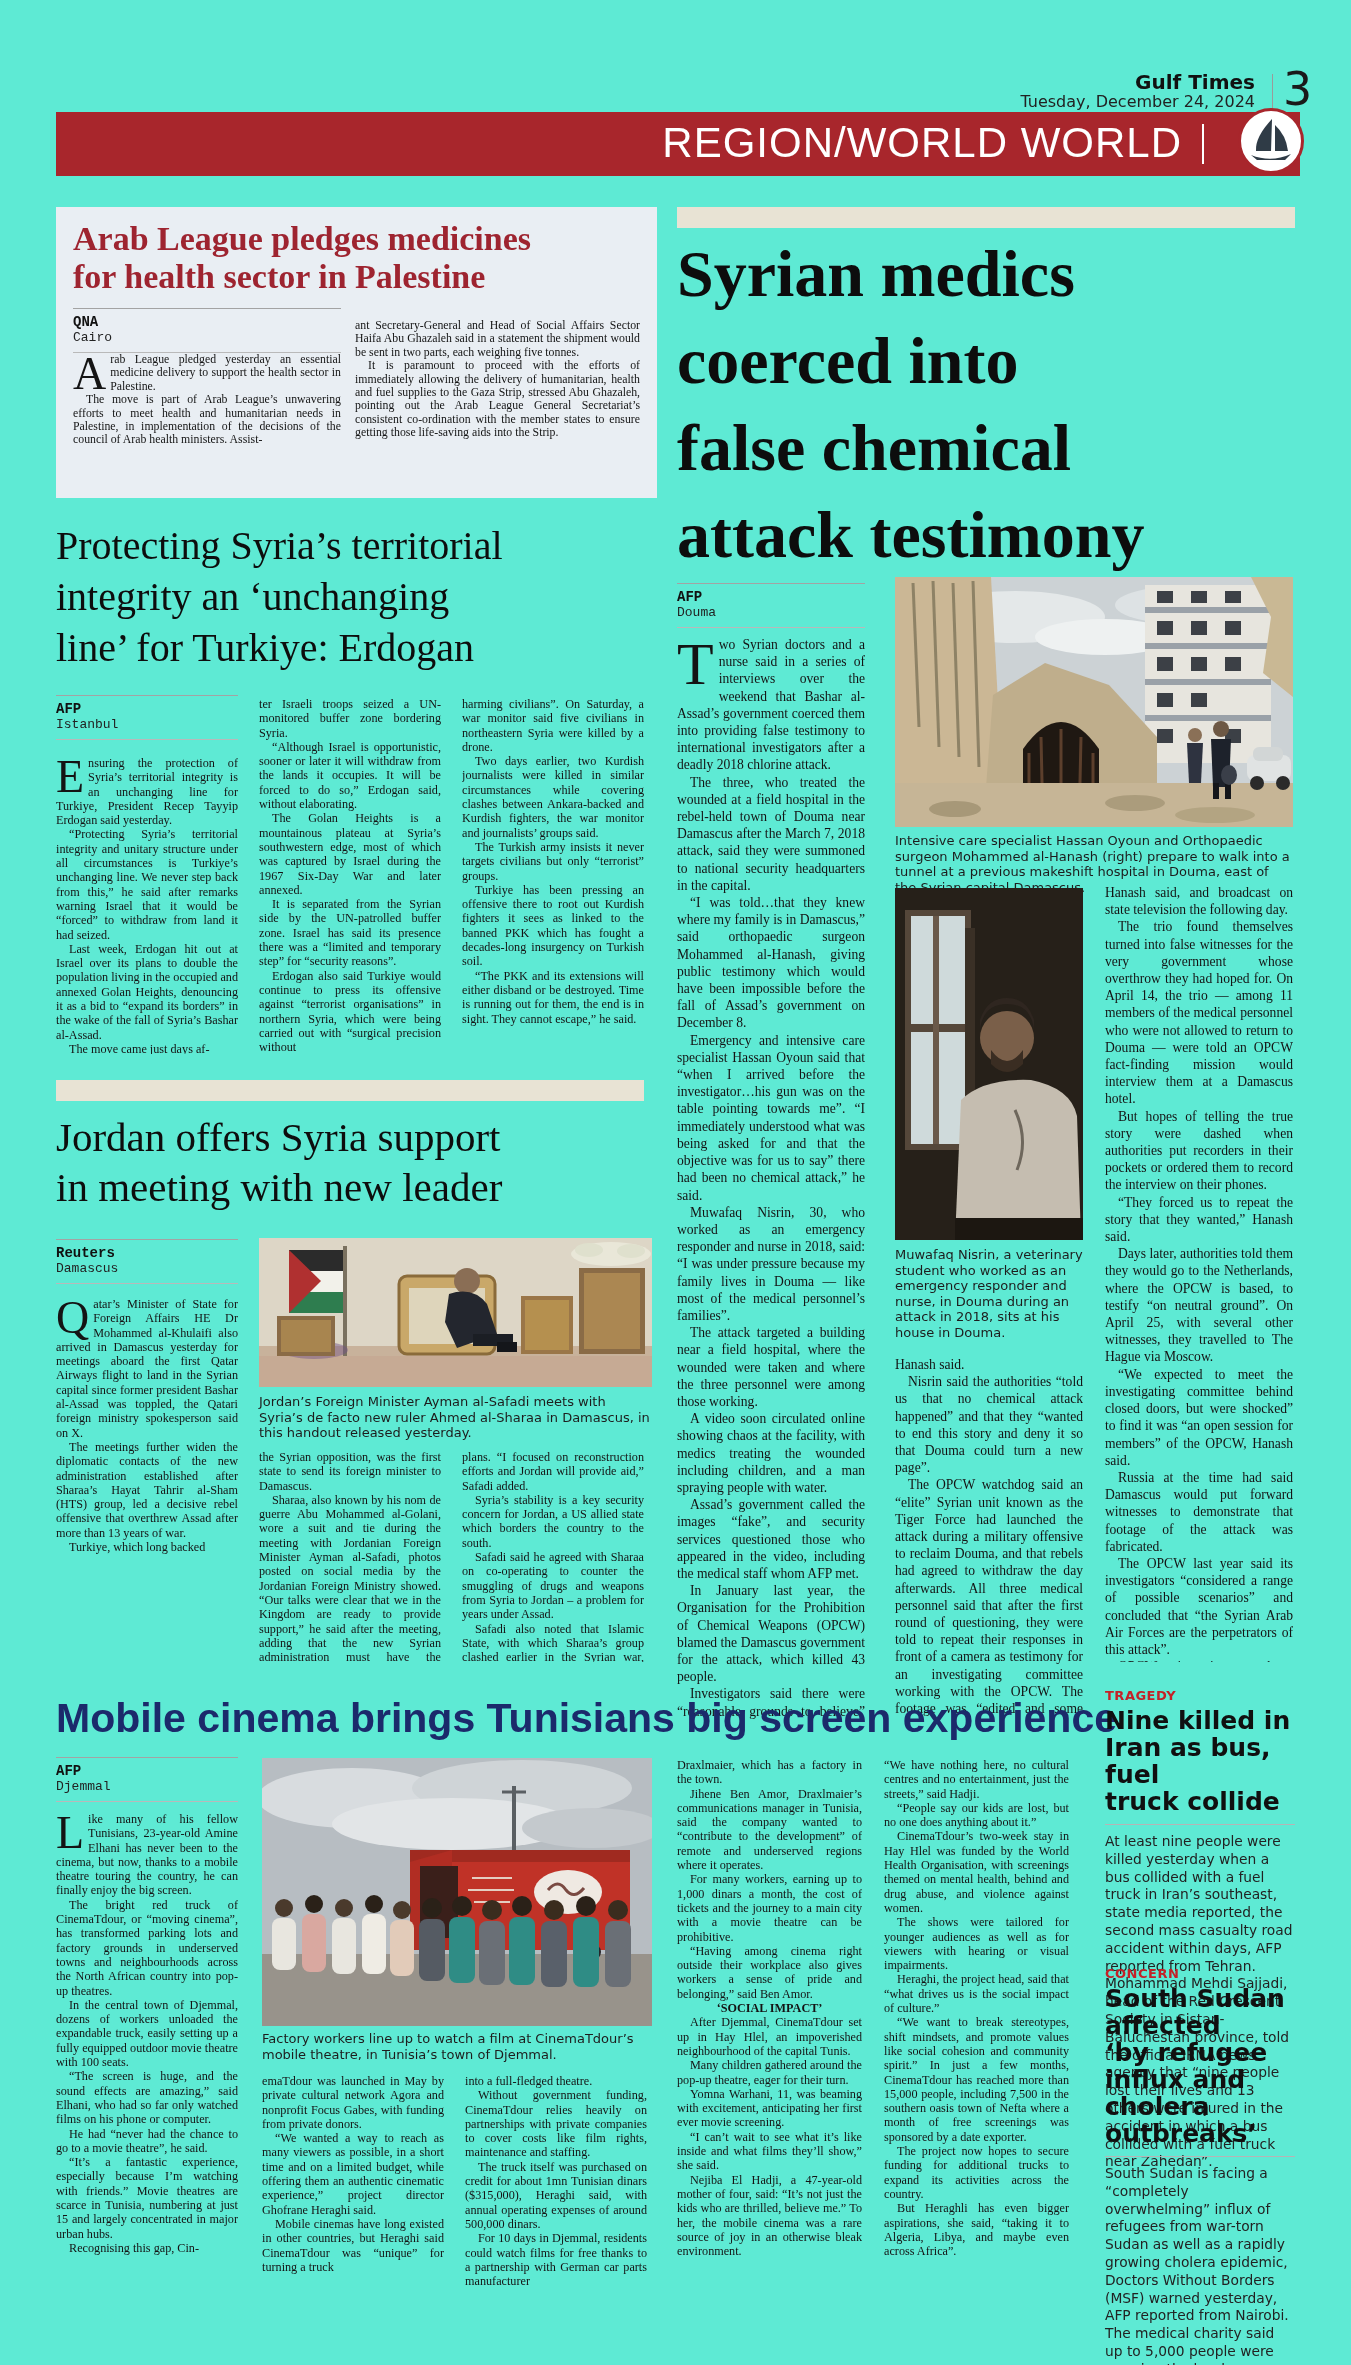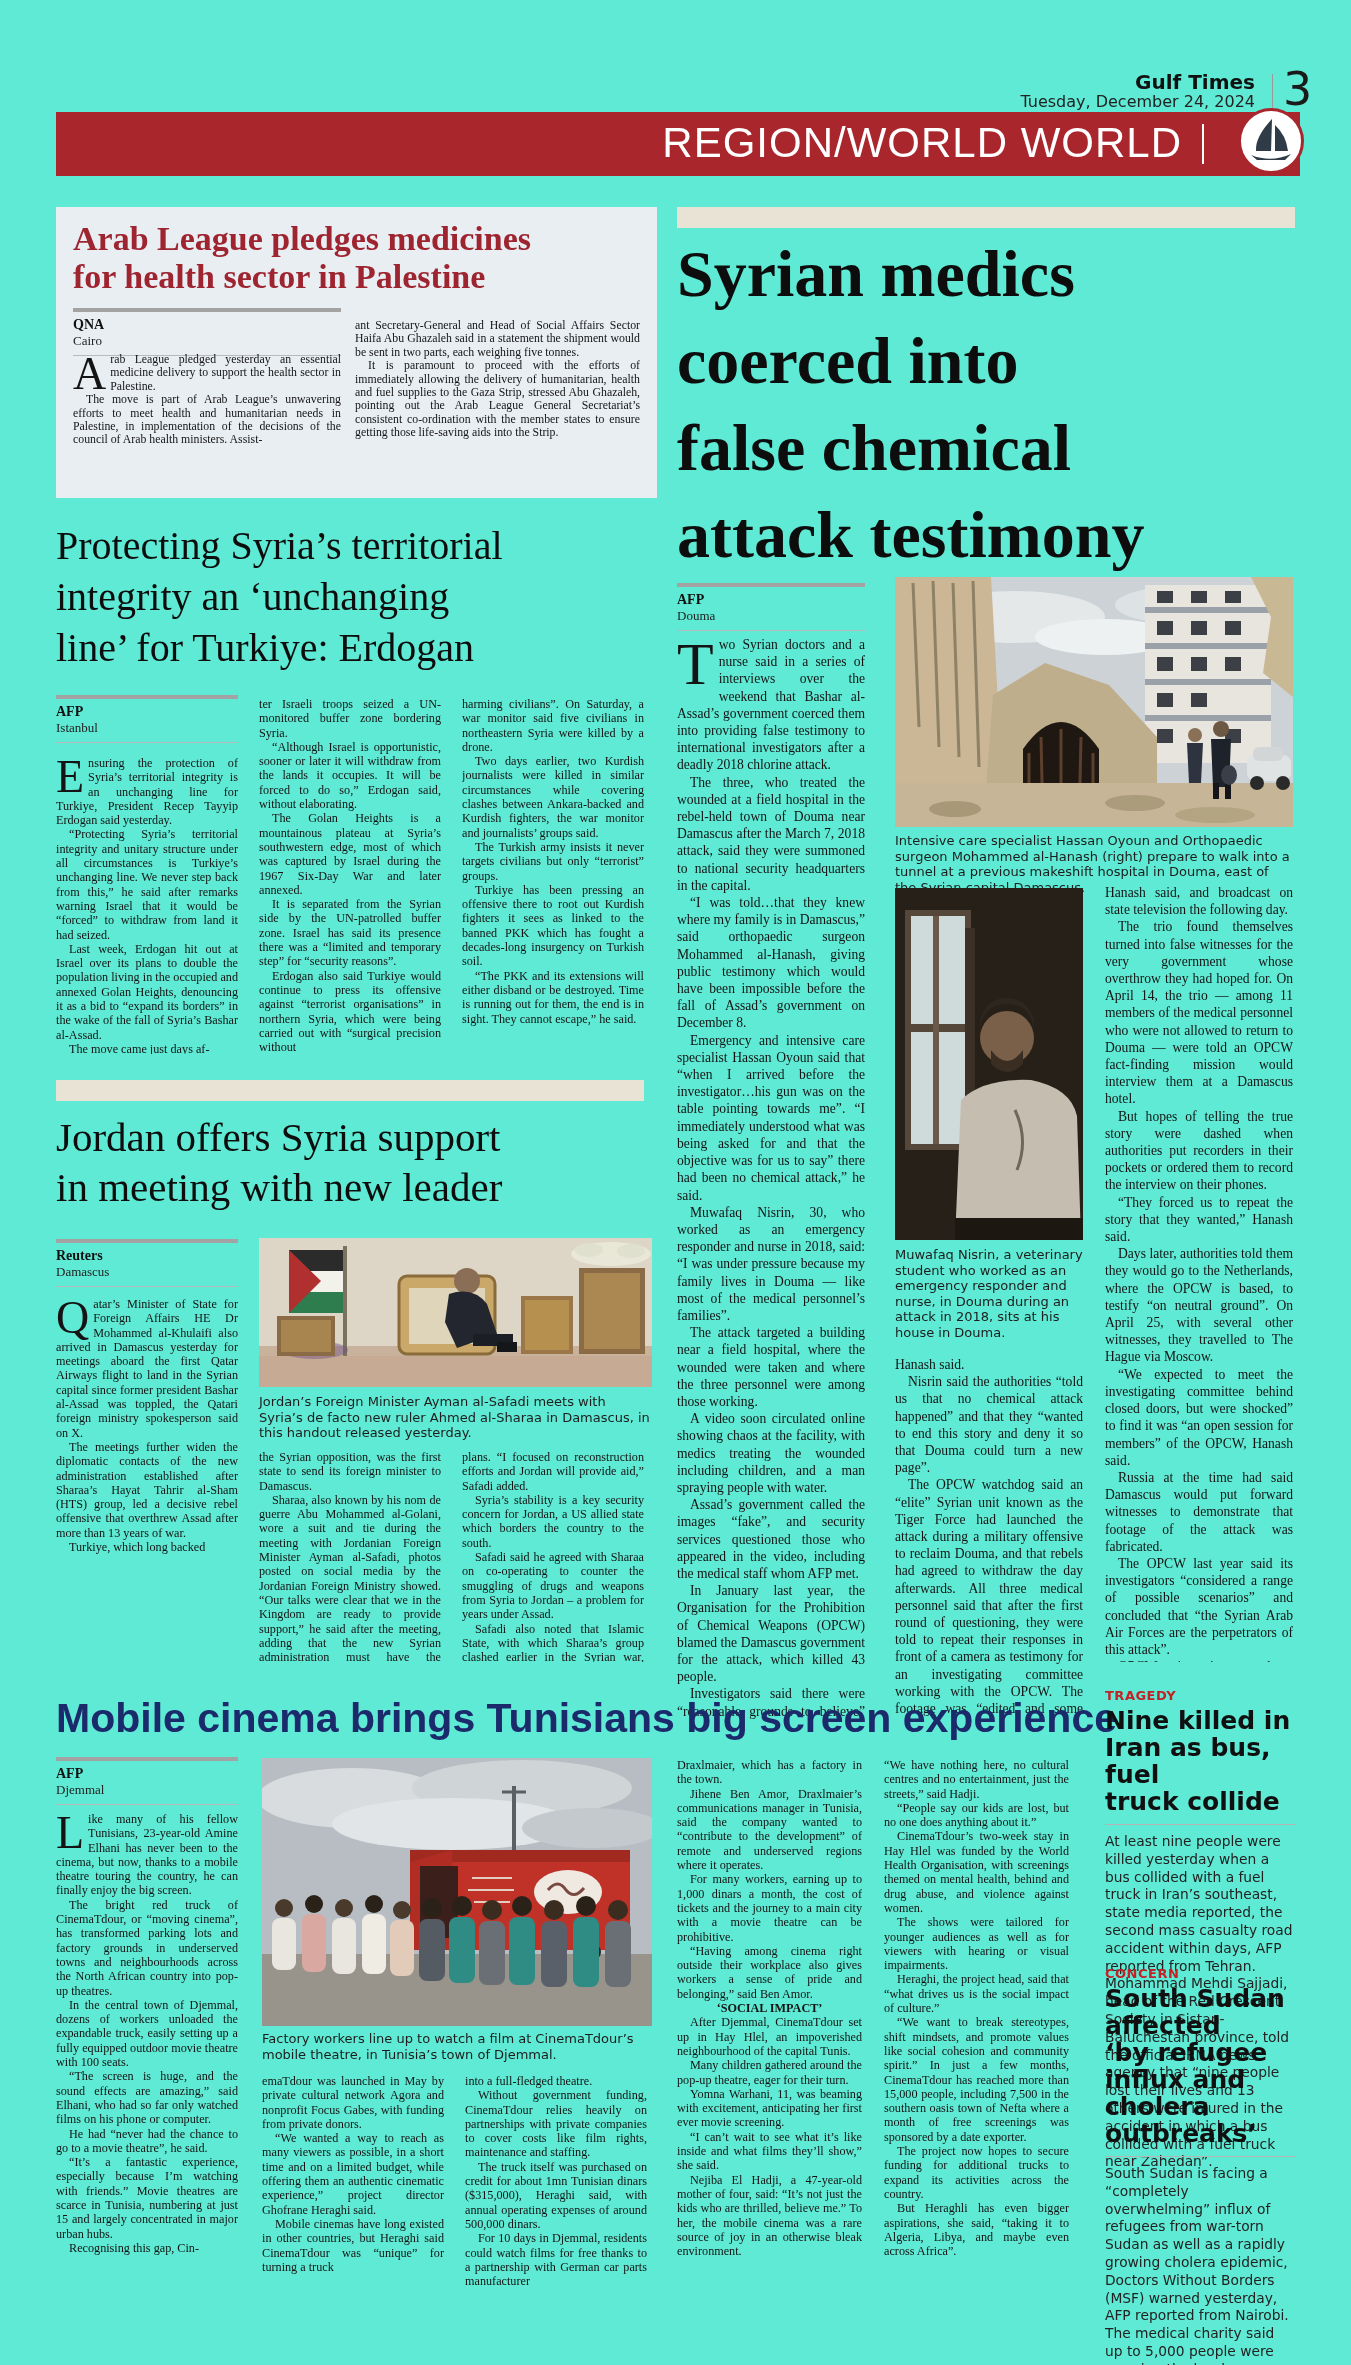--- a/index.html
+++ b/index.html
@@ -21,22 +21,22 @@
   
   .col{position:absolute;text-align:justify;overflow:hidden;}
   .col p{margin:0;}
   .col p + p{text-indent:13px;}
   .body-sm{font-size:11.8px;line-height:13.4px;}
   .body-md{font-size:12.2px;line-height:14.3px;}
   .body-lg{font-size:13.6px;line-height:17.2px;}
   .drop p:first-child::first-letter{float:left;font-size:46px;line-height:36px;padding:3px 4px 0 0;}
   .drop-lg p:first-child::first-letter{float:left;font-size:60px;line-height:48px;padding:4px 5px 0 0;}
   .hl p{margin:0;font-family:Liberation Serif, serif;}
-  .byline{position:absolute;width:182px;border-top:4px solid #a3a3a3;border-bottom:1px solid #b9b9b9;
-          padding:5px 0 6px 0;font-family:Liberation Serif, serif;}
+  .byline{position:absolute;width:182px;border-top:1px solid #a3a3a3;border-bottom:1px solid #b9b9b9;
+          padding:5px 0 6px 0;font-family:Liberation Mono, monospace;}
   .byline .agency{font-weight:bold;font-size:14px;line-height:16px;color:#111;}
   .byline .place{font-size:13px;line-height:16px;color:#222;}
   .caption{position:absolute;font-family:"DejaVu Sans",sans-serif;font-size:13px;line-height:15.5px;color:#1d1d1d;text-align:left;}
   .strip{position:absolute;height:21px;background:var(--divider-beige,#e8e3d4);}
   
   .box{position:absolute;left:56px;top:207px;width:601px;height:291px;background:var(--box-bg,#e9eef3);}
   .box .hl{position:absolute;left:17px;top:13px;font-family:"Liberation Serif",serif;font-weight:bold;
            font-size:34px;line-height:38px;color:var(--headline-red,#9e2430);}
   .box .byline{left:17px;top:100px;width:270px;}
   

